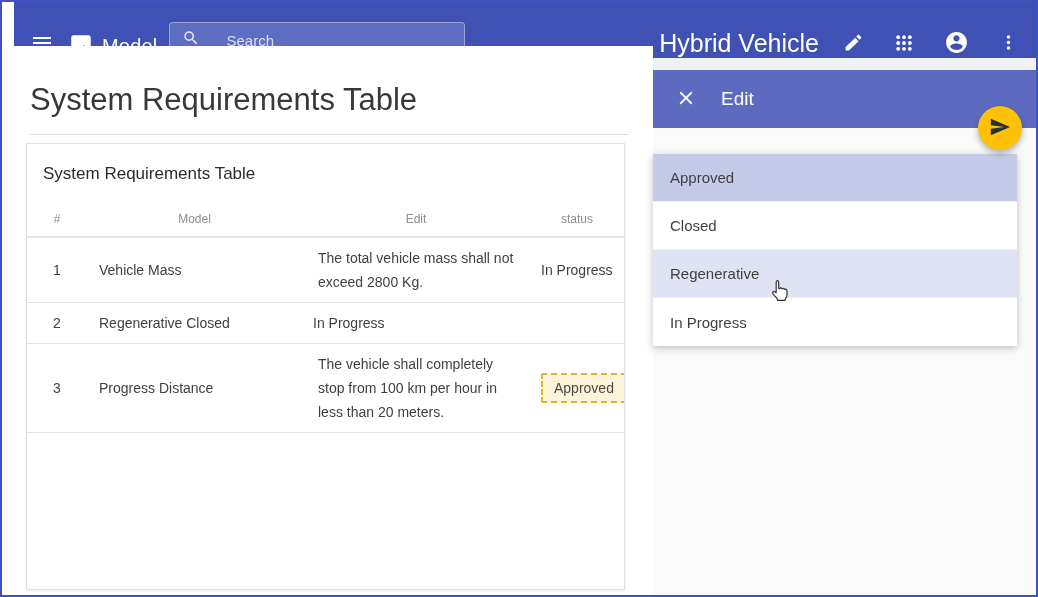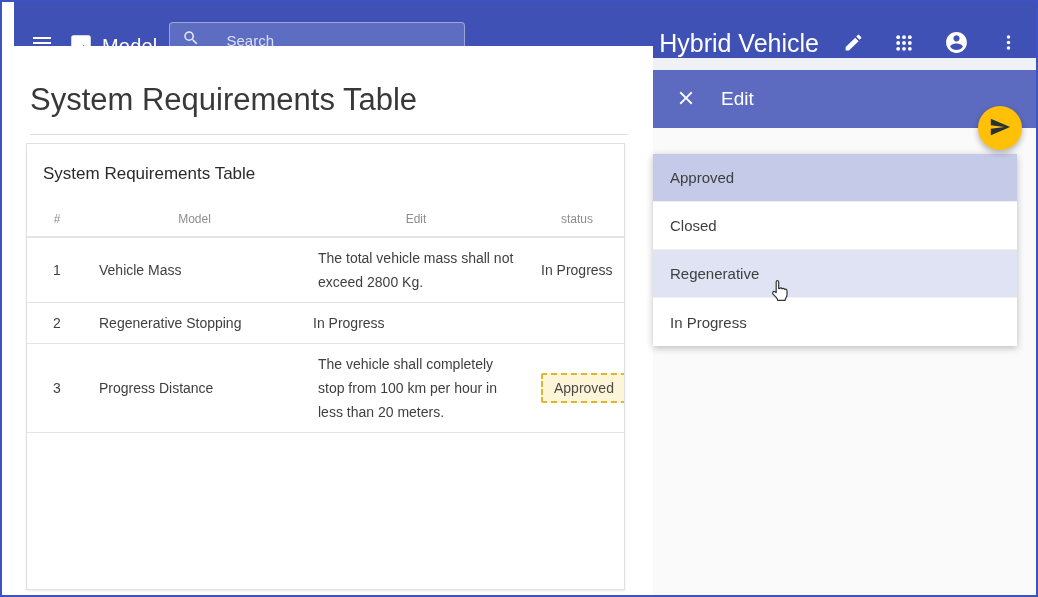--- a/index.html
+++ b/index.html
@@ -154,21 +154,21 @@
 
         <div class="trow body">
           <div class="c c-num">1</div>
           <div class="c c-name">Vehicle Mass</div>
           <div class="c c-text">The total vehicle mass shall not exceed 2800 Kg.</div>
           <div class="c c-status">In Progress</div>
         </div>
 
         <div class="trow body">
           <div class="c c-num">2</div>
-          <div class="c c-name">Regenerative Stopping</div>
+          <div class="c c-name">Regenerative Closed</div>
           <div class="c c-status">In Progress</div>
         </div>
 
         <div class="trow body">
           <div class="c c-num">3</div>
           <div class="c c-name">Progress Distance</div>
           <div class="c c-text">The vehicle shall completely stop from 100 km per hour in less than 20 meters.</div>
           <div class="c c-status">
             <span class="status-chip">Approved</span>
           </div>

